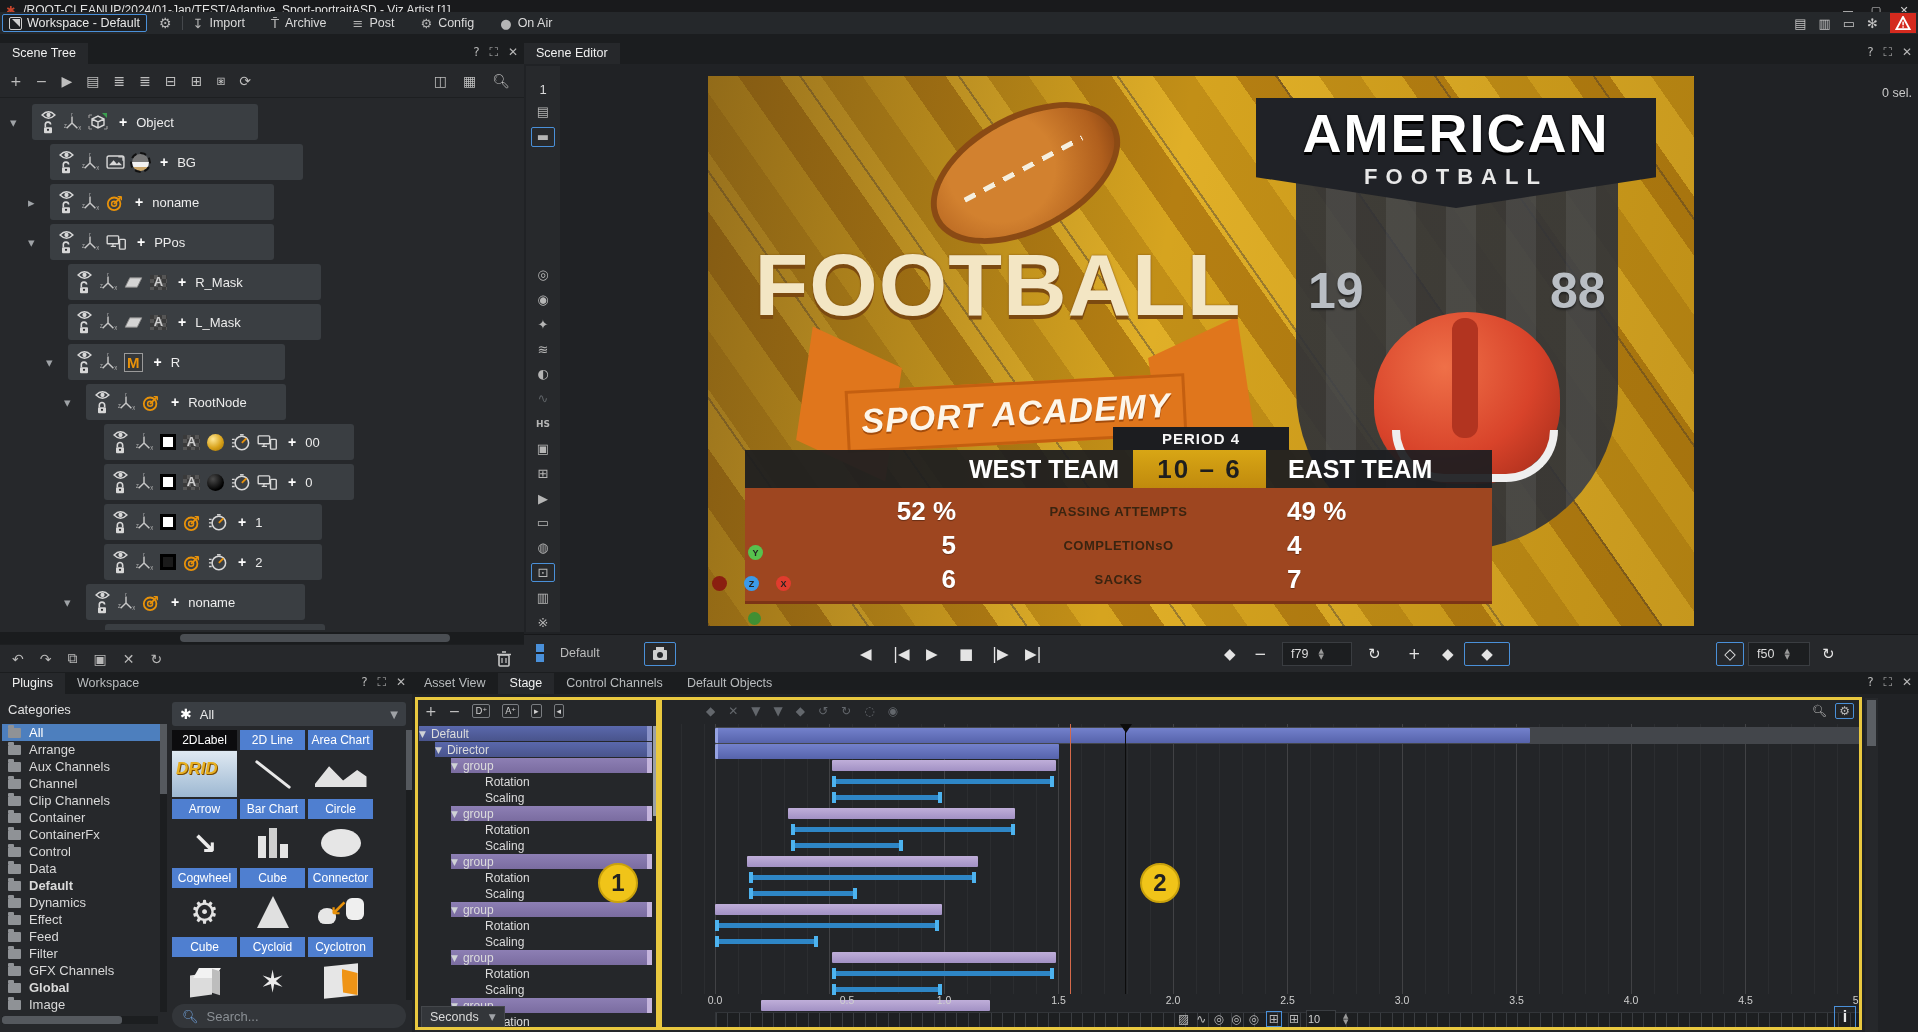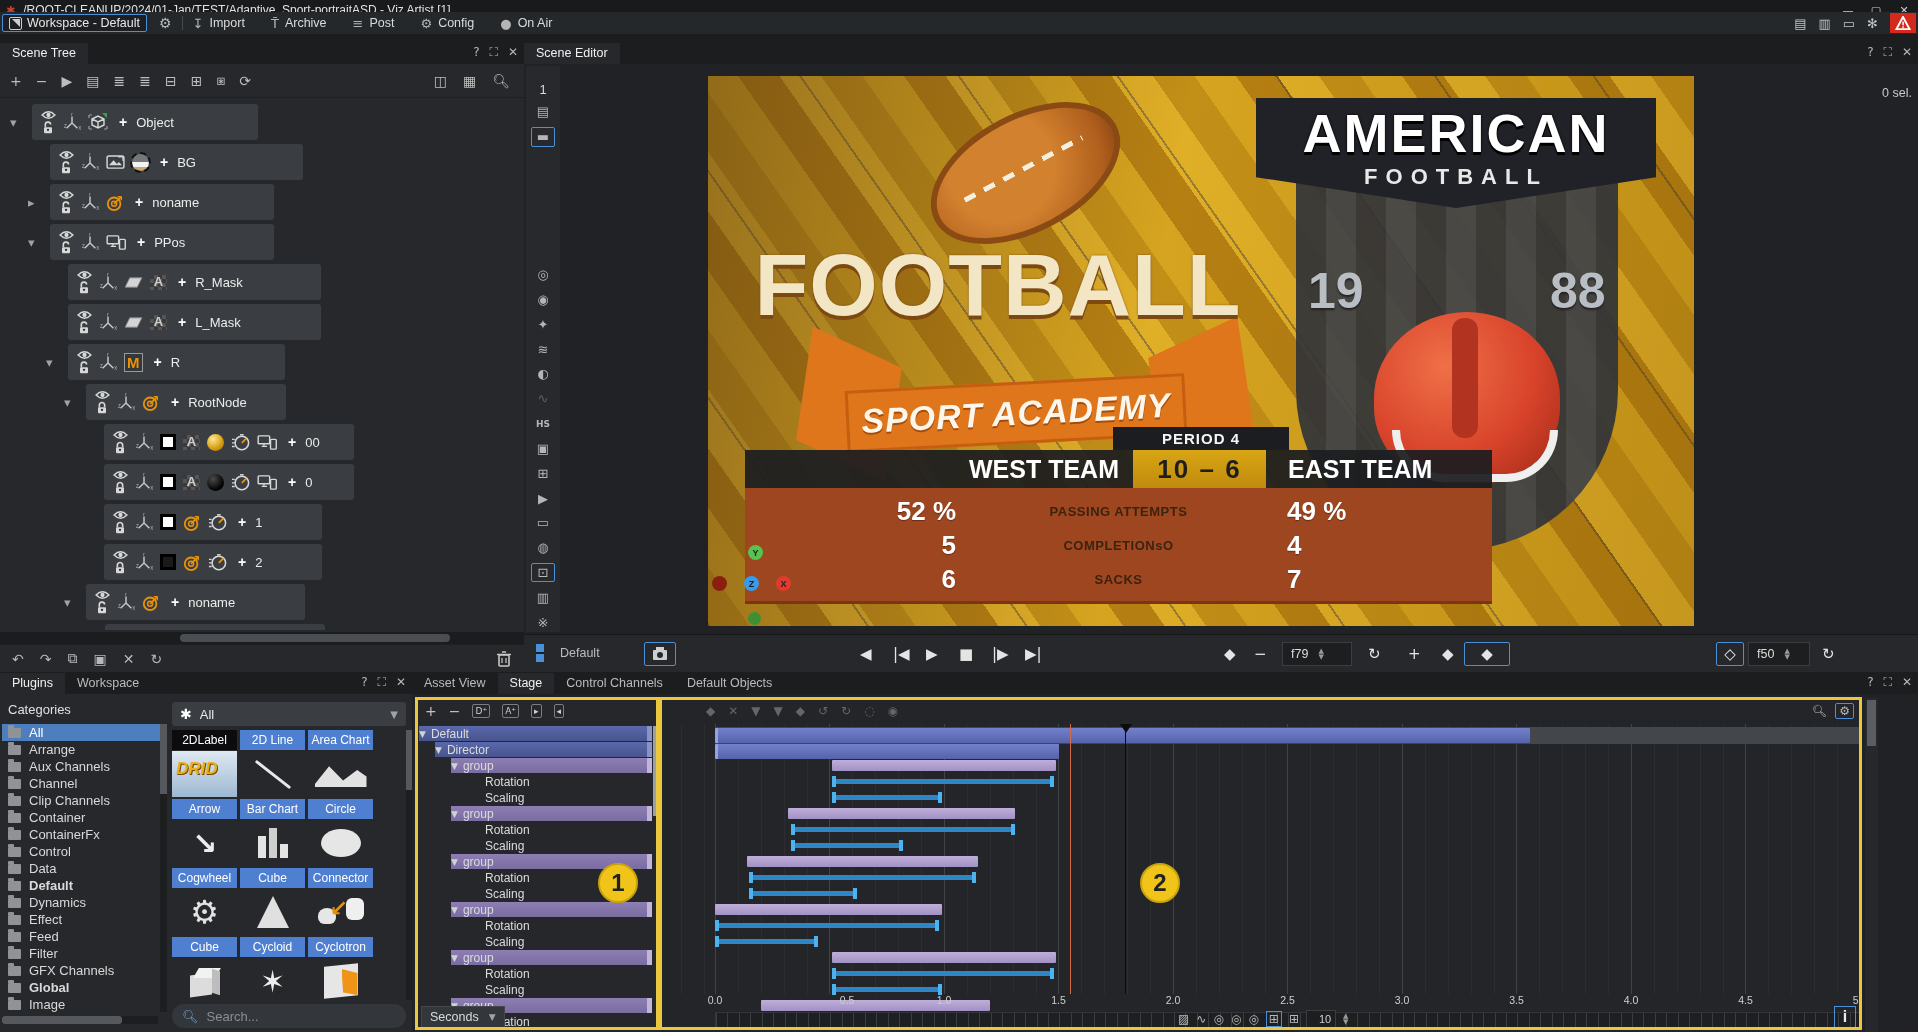--- a/index.html
+++ b/index.html
@@ -214,21 +214,21 @@
   #tl-axis { position:absolute; left:0; right:0; bottom:22px; height:16px; font-size:10.5px; color:#cfcfcf; }
   #tl-axis span { position:absolute; transform:translateX(-50%); }
   #tl-frames { position:absolute; left:55px; right:2px; bottom:2px; height:18px; background:#1d1f21;
      background-image:repeating-linear-gradient(90deg, #3a3d41 0 1px, transparent 1px 11.45px); border:1px solid #323539;}
   #tl-vscroll { position:absolute; right:40px; top:0; width:13px; height:100%; background:#26282b; }
   #tl-vscroll .thumb { position:absolute; top:2px; left:2px; width:9px; height:46px; background:#5a5e63; }
   #sg-bottom-icons { position:absolute; left:766px; bottom:4px; display:flex; align-items:center; gap:7px;
                      color:#b9b9b9; font-size:12px; z-index:6;}
   #sg-bottom-icons .sel { border:1px solid #4a90d9; padding:0 2px; }
   #sg-bottom-icons .snap { width:30px; height:18px; background:#1c1e20; border:1px solid #3a3d41; color:#cfcfcf;
-                           display:flex; align-items:center; padding-left:12px; font-size:11px;}
+                           display:flex; align-items:center; padding-left:1px; font-size:11px;}
   #info-btn { position:absolute; right:62px; bottom:4px; width:22px; height:22px; border:1px solid #4a90d9;
               color:#e8e8e8; font-weight:bold; display:flex; align-items:center; justify-content:center; z-index:6;}
 
   
   .ann-box { position:absolute; border:3px solid #e9c83f; z-index:40; pointer-events:none; }
   .ann-circle { position:absolute; width:40px; height:40px; background:#f0c419; border:2px solid #caa20c;
                 border-radius:50%; z-index:41; display:flex; align-items:center; justify-content:center;
                 font-size:24px; font-weight:bold; color:#222; pointer-events:none; }
 
   .g { font-family:"DejaVu Sans","Liberation Sans",sans-serif; }

